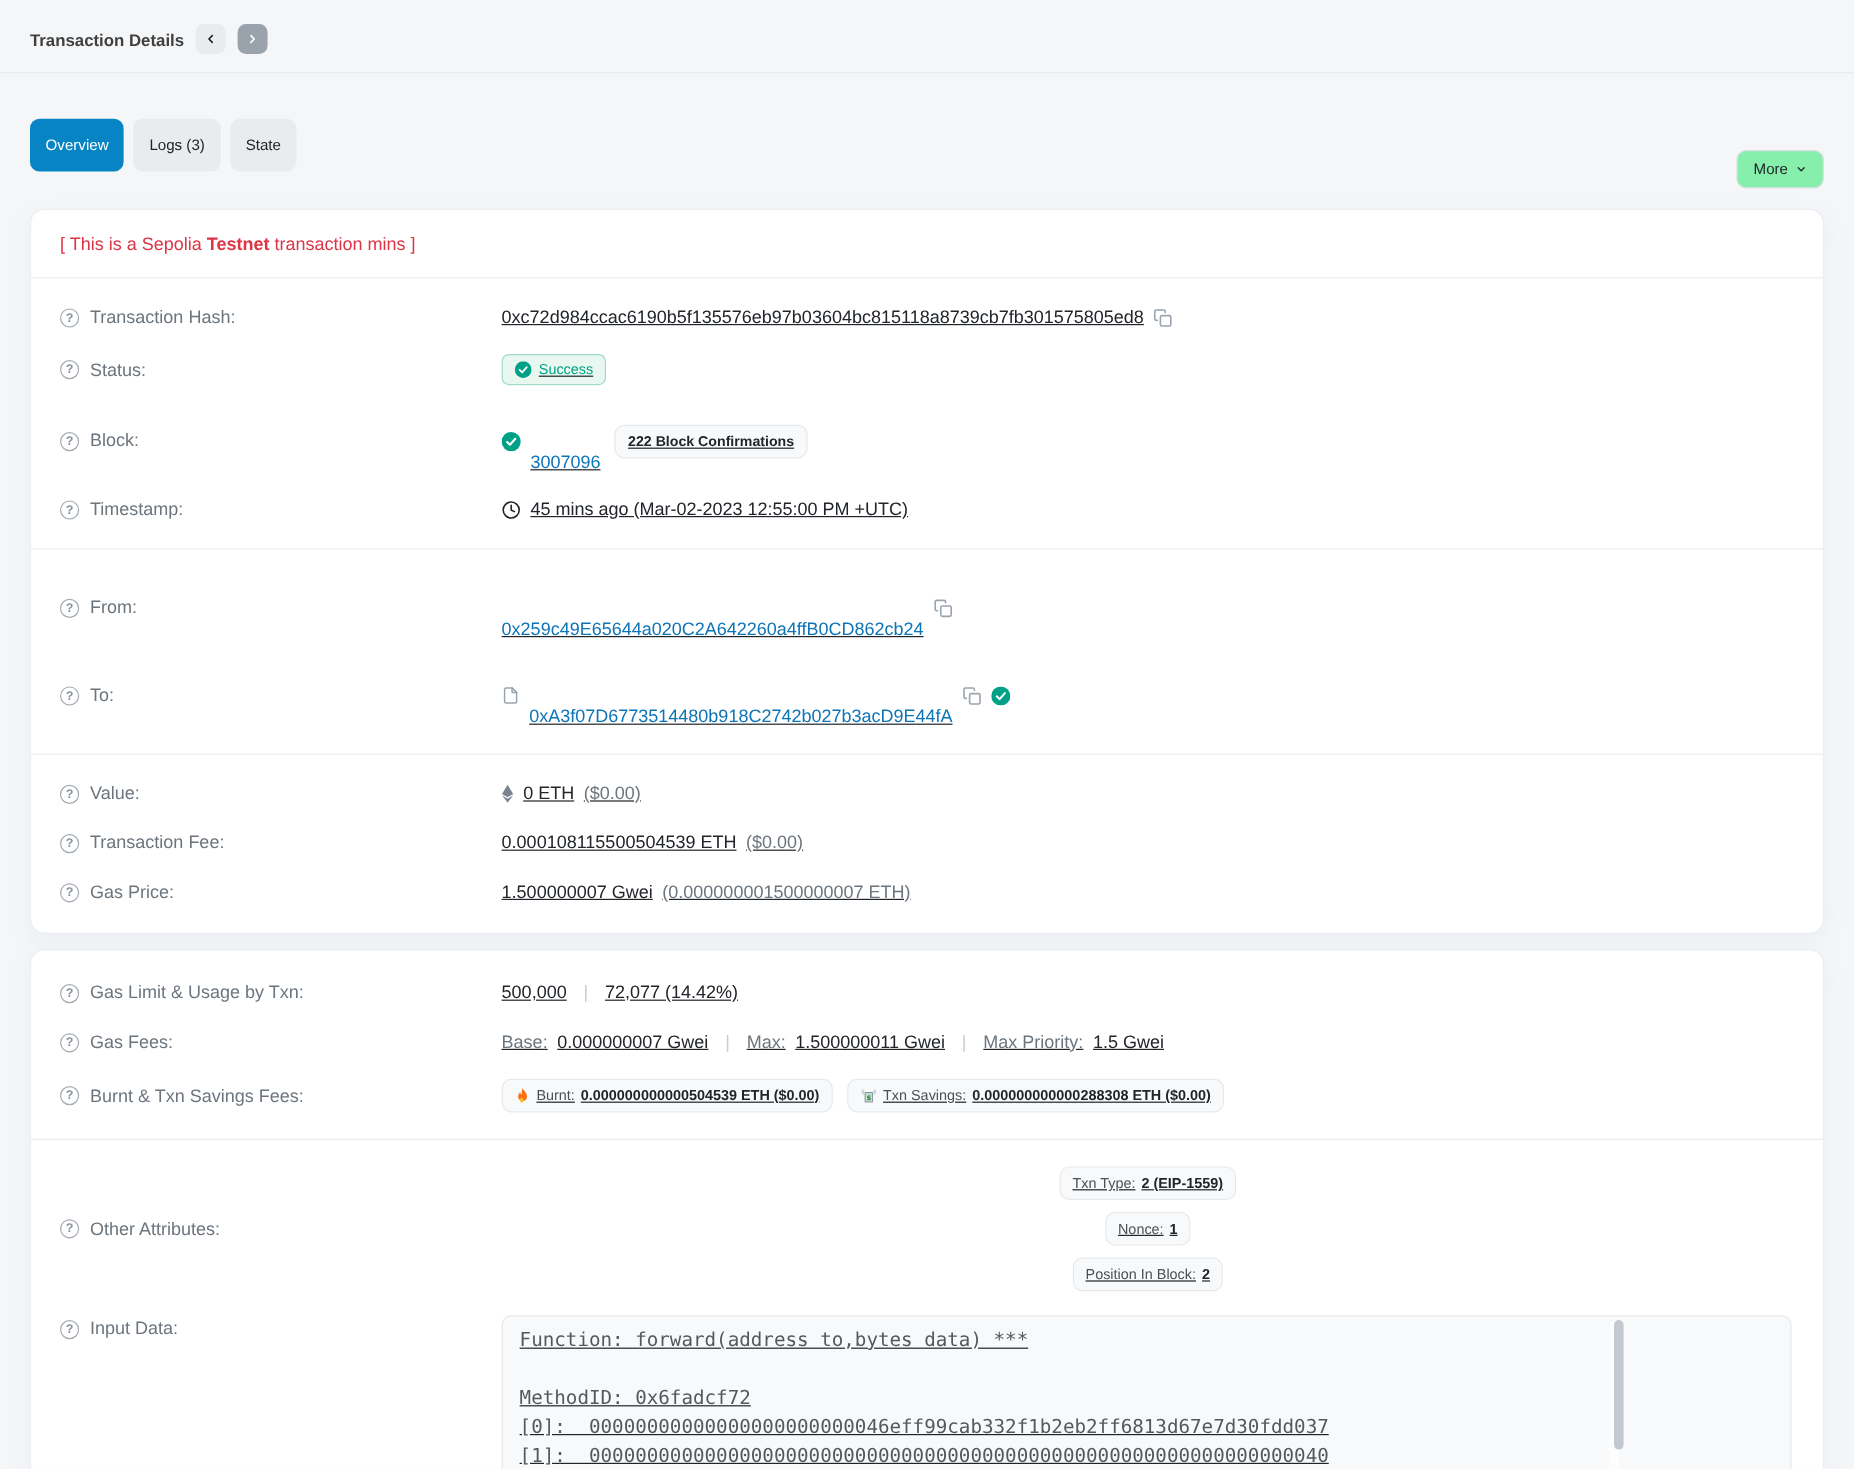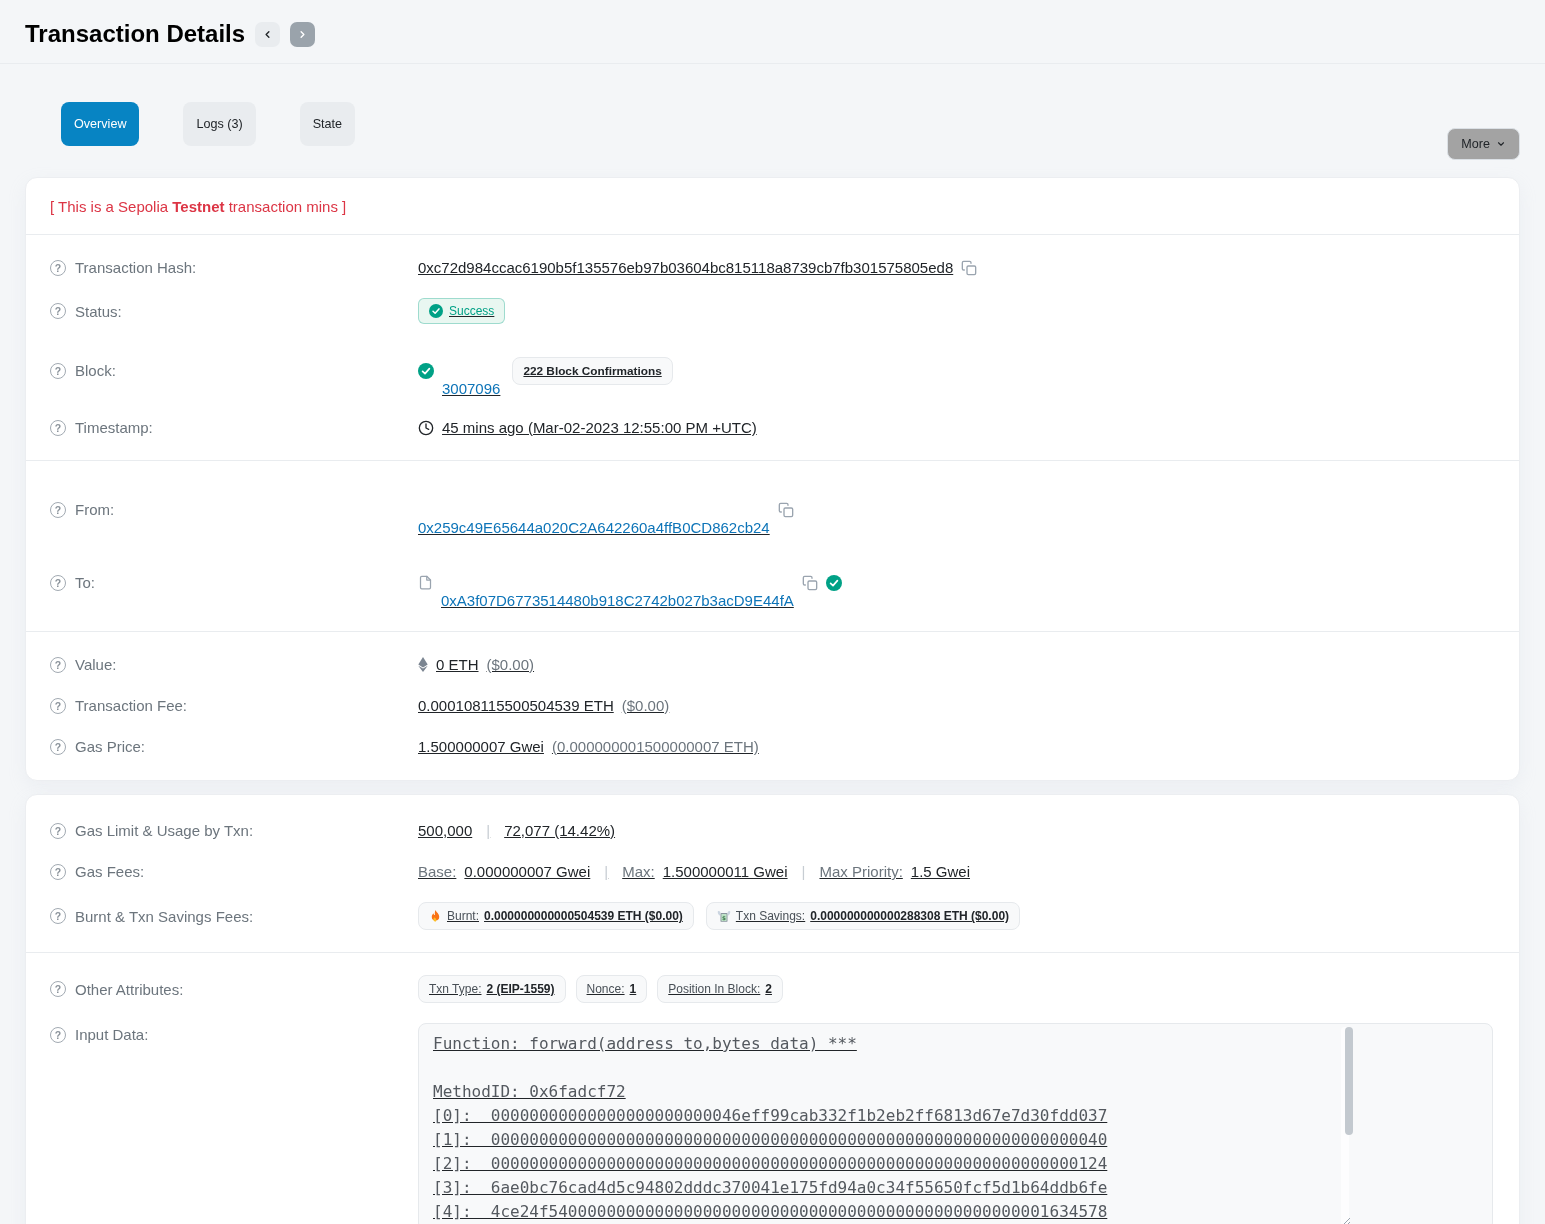--- a/index.html
+++ b/index.html
@@ -5,32 +5,32 @@
   * { margin:0; padding:0; box-sizing:border-box; }
   html,body { width:1545px; height:1224px; overflow:hidden; }
   body {
     background: var(--bg, #f4f6f8);
     font-family: "Liberation Sans", "DejaVu Sans", sans-serif;
     color:#212529;
     font-size:15px;
   }
   
   .pg-header { display:flex; align-items:center; gap:10px; padding:20px 25px 15px; border-bottom:1px solid #e9ecef; }
-  .pg-title { font-size:24px; font-weight:700; color:#000000; }
+  .pg-title { font-size:14px; font-weight:700; color:#404040; }
   .nav-btn { width:25px; height:25px; border:none; border-radius:7px; display:inline-flex; align-items:center; justify-content:center; cursor:pointer; }
   .nav-btn.prev { background:#e9ecef; color:#212529; }
   .nav-btn.next { background:#9aa3ab; color:#ffffff; }
   .nav-btn svg { display:block; }
 
   
   .tabs-row { display:flex; align-items:center; justify-content:space-between; padding:24px 25px 0; }
   .tabs { display:flex; gap:8px; }
-  .tab { border:none; border-radius:8px; padding:15px 13px; font-size:12.6px; font-weight:500; cursor:pointer; background:#e9ecef; color:#212529; font-family:inherit;margin-left:36px; }
+  .tab { border:none; border-radius:8px; padding:15px 13px; font-size:12.6px; font-weight:500; cursor:pointer; background:#e9ecef; color:#212529; font-family:inherit; }
   .tab.active { background: var(--accent, #0784c3); color:#fff; }
-  .more-btn { background:#a3a3a3; border:1px solid #dbe0e5; border-radius:8px; padding:8px 13px; font-size:12.6px; font-weight:500; color:#212529; display:inline-flex; align-items:center; gap:6px; cursor:pointer; font-family:inherit;margin-top:40px; }
+  .more-btn { background:#86efac; border:1px solid #dbe0e5; border-radius:8px; padding:8px 13px; font-size:12.6px; font-weight:500; color:#212529; display:inline-flex; align-items:center; gap:6px; cursor:pointer; font-family:inherit;margin-top:40px; }
 
   
   .card { background:#fff; border:1px solid #eceef1; border-radius:12px; margin:17px 25px 0; padding:15px 24px 13px; box-shadow:0 6px 18px rgba(189,197,209,.14); }
   .card + .card { margin-top:13px; }
   .hr { border:none; border-top:1px solid #e9ecef; margin:12px -24px; }
 
   .notice { color: var(--danger, #dc3545); padding:5px 0 7px; font-size:15px; }
   .notice b { font-weight:700; }
 
   .row { display:flex; align-items:center; padding:10px 0; min-height:41px; }
@@ -335,21 +335,21 @@
     </div>
   </div>
 
   <hr class="hr">
 
   <div class="row">
     <div class="lbl">
         <span class="qmark">?</span>
         <span>Other Attributes:</span>
       </div>
-    <div class="val" style="gap:10px;">
+    <div class="val" style="gap:10px;flex-direction:column;">
       <span class="chip">
         <span class="k">Txn Type:</span>
         <span class="v">2 (EIP-1559)</span>
       </span>
       <span class="chip">
         <span class="k">Nonce:</span>
         <span class="v">1</span>
       </span>
       <span class="chip">
         <span class="k">Position In Block:</span>

